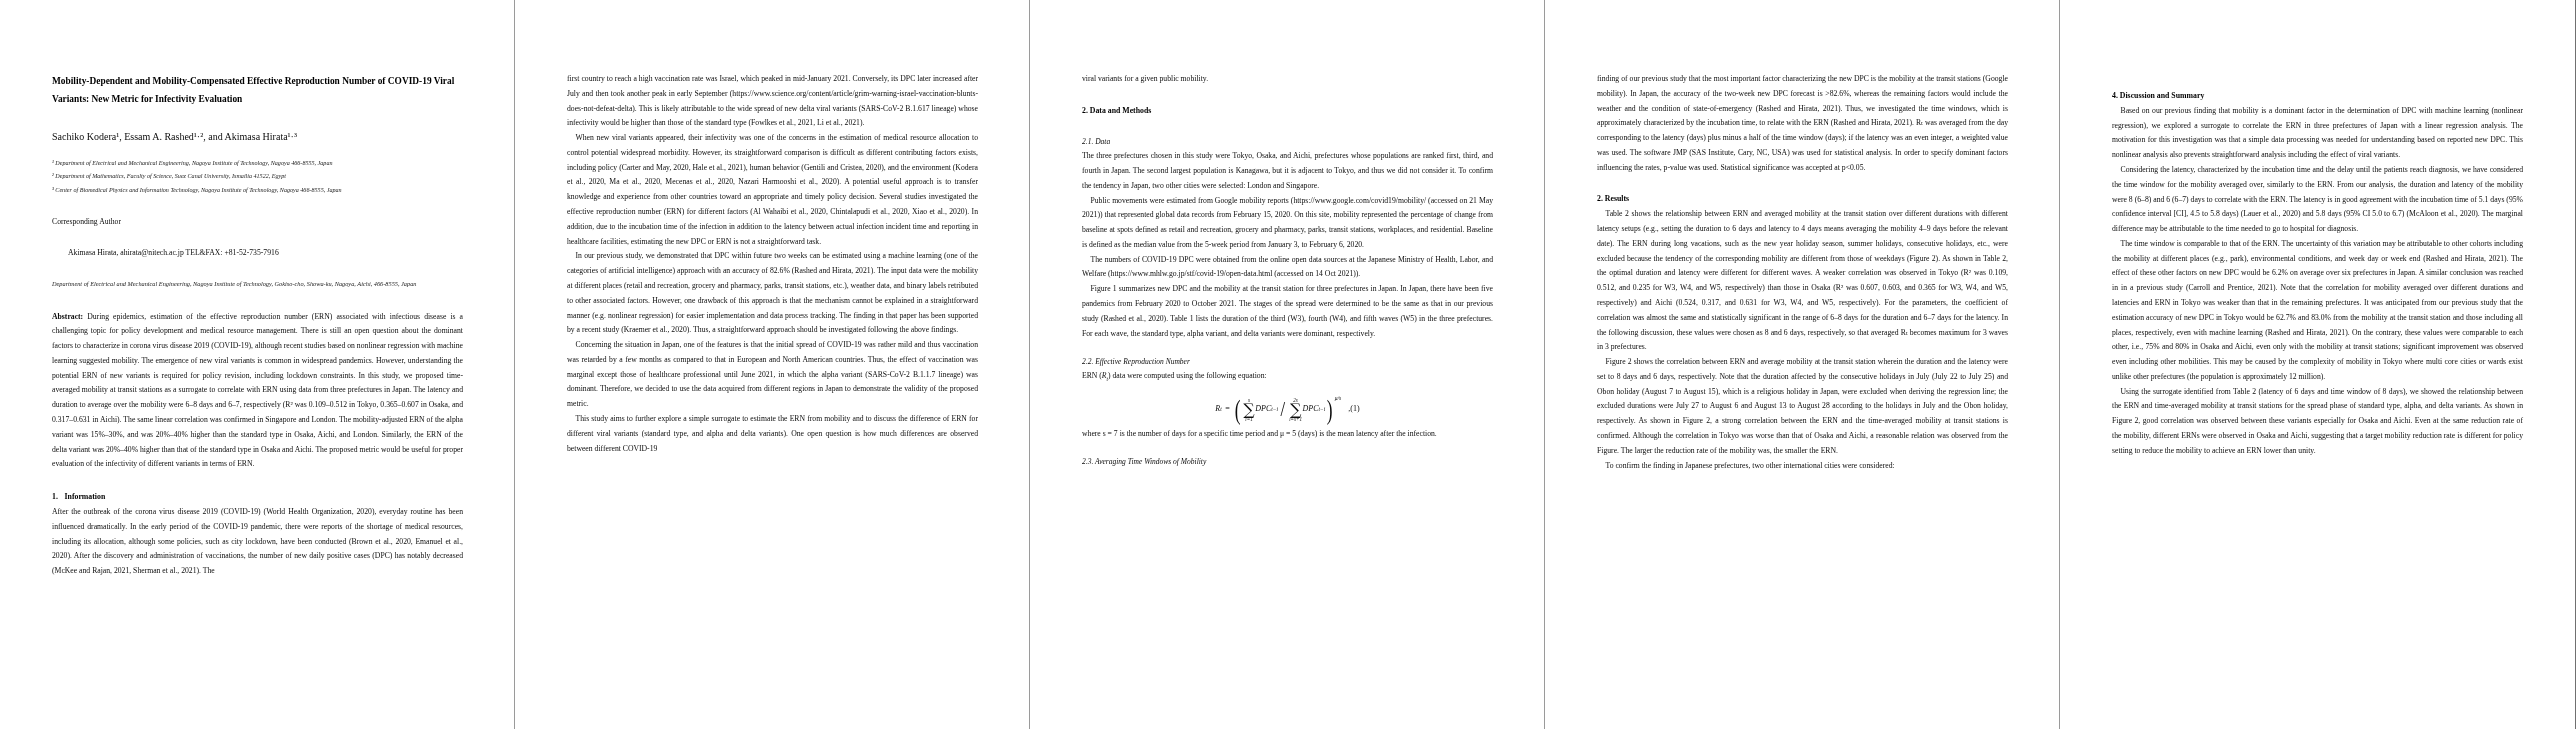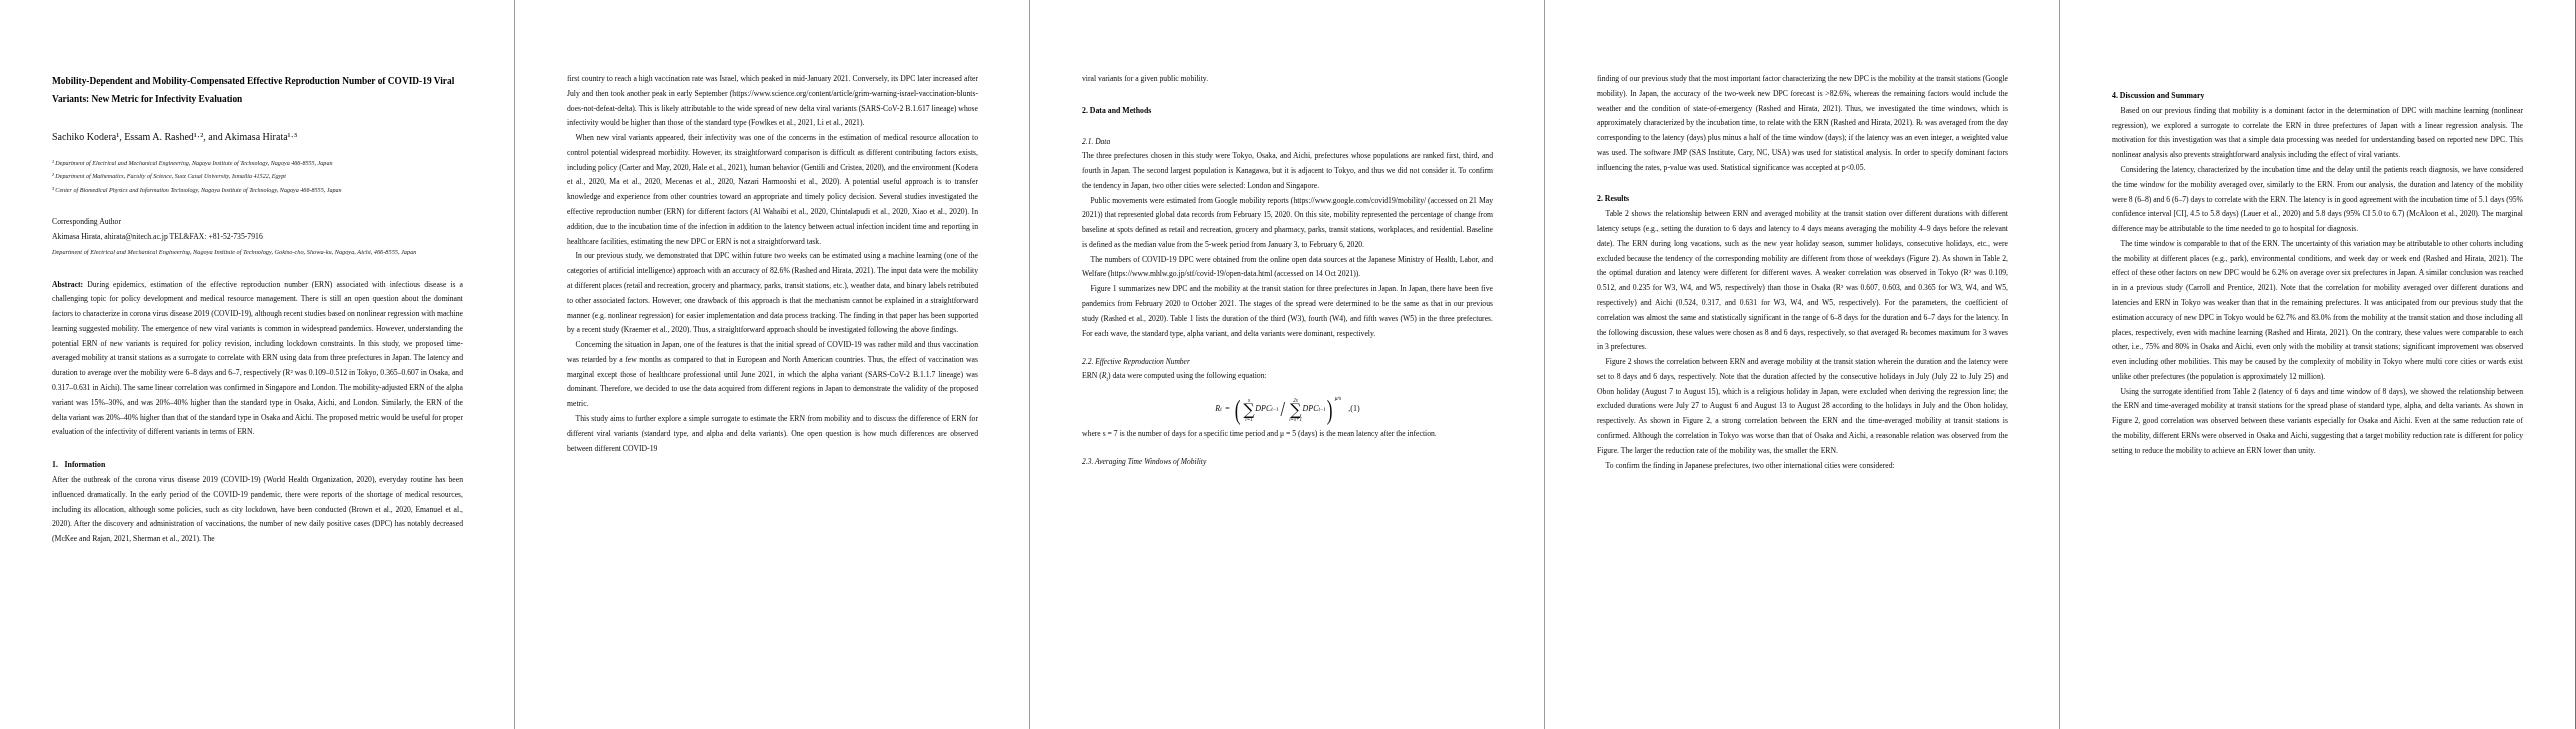--- a/index.html
+++ b/index.html
@@ -77,21 +77,21 @@
 
   .corr-head {
     font-size: 7.7px;
     line-height: 1.95;
     margin: 0;
     color: #0c0c0c;
   }
   .corr-line {
     font-size: 7.7px;
     line-height: 1.95;
-    margin: 0;
+    margin: 16px;
     color: #0c0c0c;
   }
   .corr-affil {
     font-size: 6.3px;
     font-style: italic;
     line-height: 2.5;
     text-align: justify;
     color: #1a1a1a;
     margin: 0;
   }

